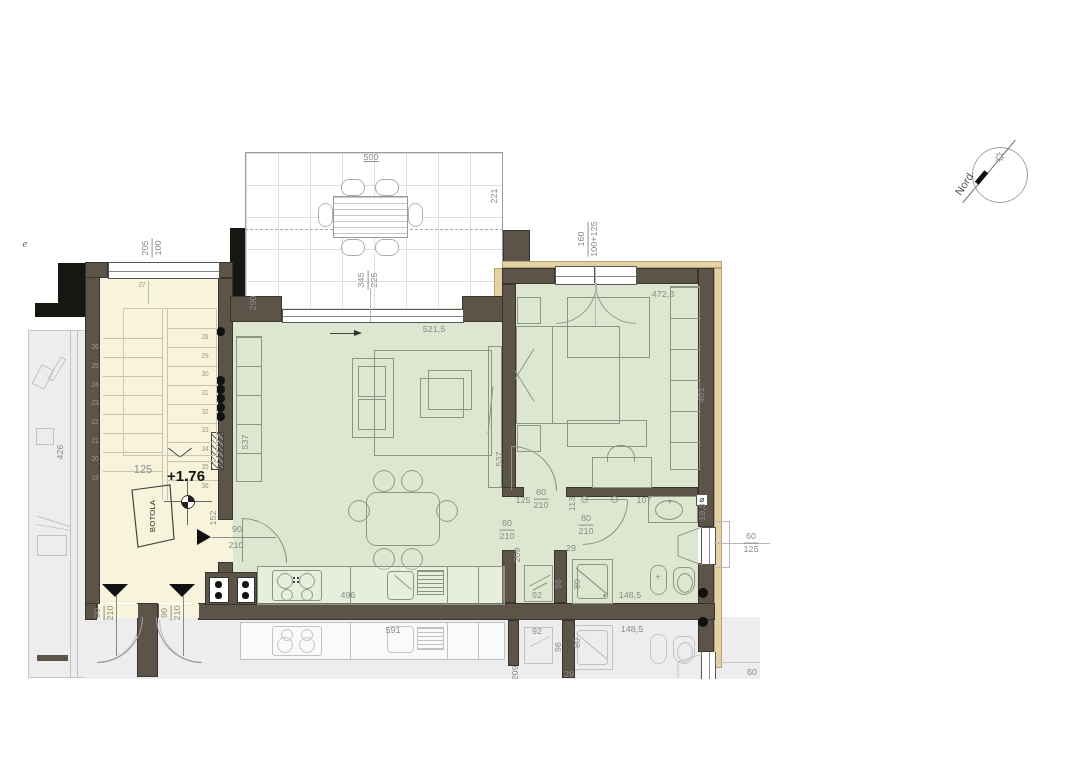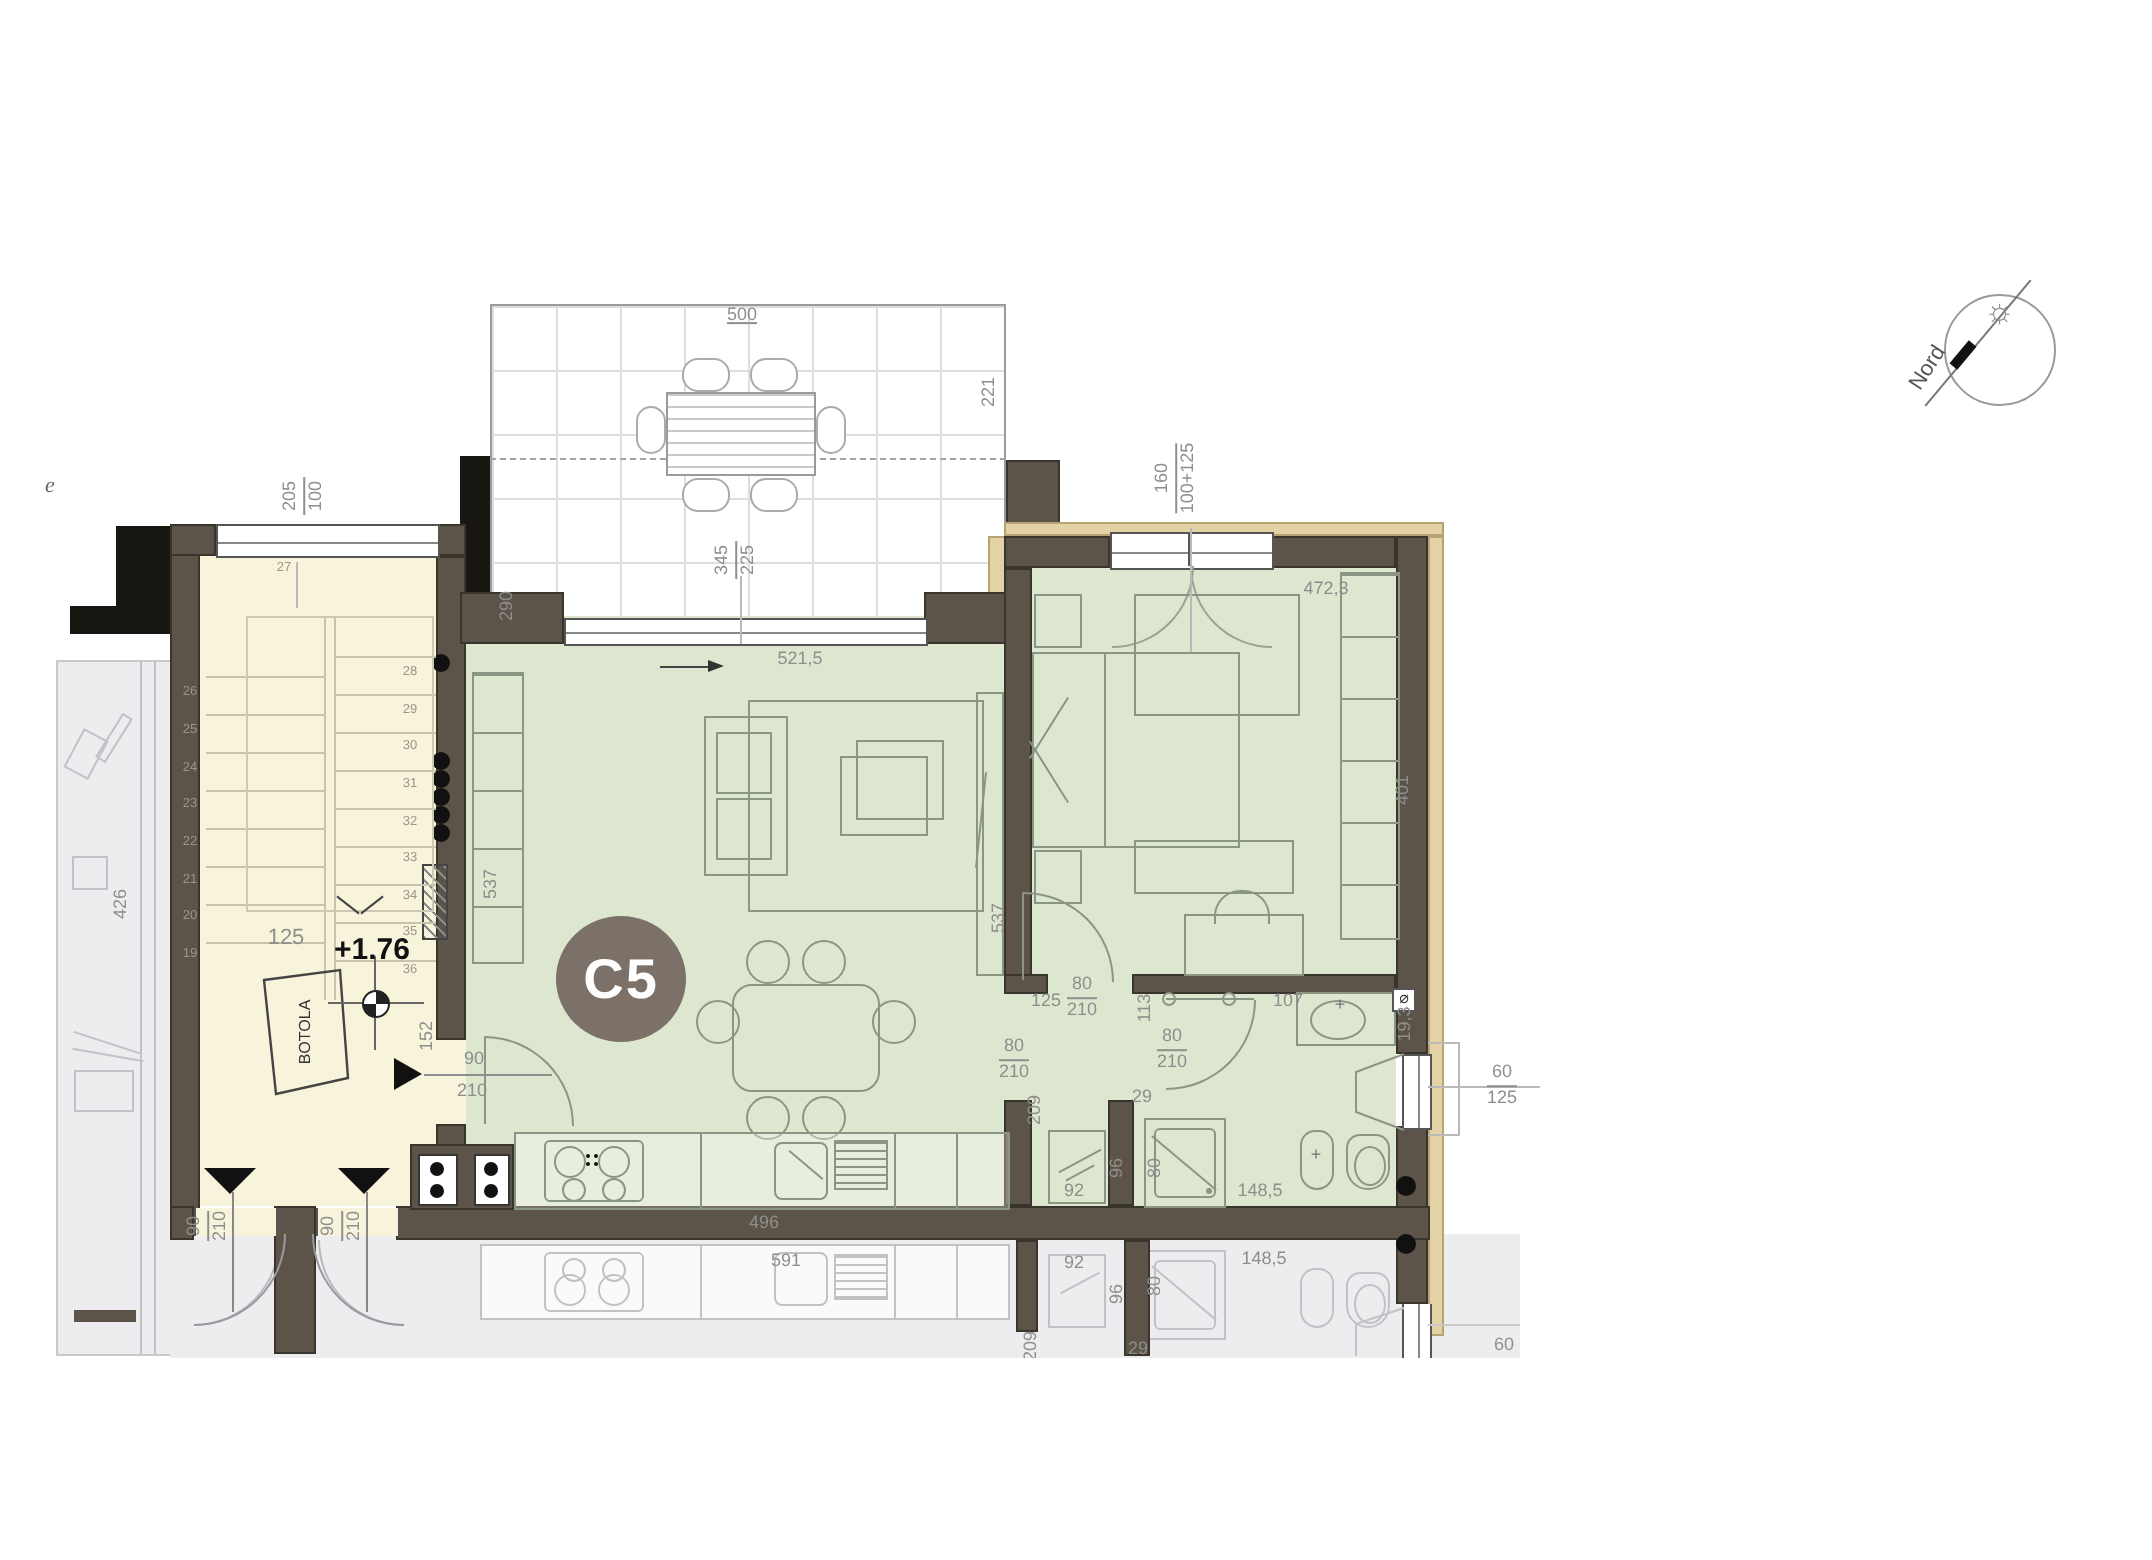--- a/index.html
+++ b/index.html
@@ -326,27 +326,27 @@
   <span class="dim" style="left:143px;top:469px;font-size:11px;">125</span>
   <span class="elev" style="left:186px;top:475px;">+1.76</span>
   <span class="dim rot frac" style="left:104px;top:613px;">
     <span class="num">90</span>
       <span class="den">210</span>
     </span>
   <span class="dim rot frac" style="left:171px;top:613px;">
     <span class="num">90</span>
       <span class="den">210</span>
     </span>
-  <span class="dim" style="left:382px;top:330px;padding-left:36px;">521,5</span>
+  <span class="dim" style="left:416px;top:330px;padding-left:36px;">521,5</span>
   <span class="dim rot" style="left:246px;top:442px;">537</span>
   <span class="dim rot" style="left:500px;top:459px;">537</span>
   <span class="dim rot" style="left:214px;top:518px;">152</span>
   <span class="dim" style="left:237px;top:530px;">90</span>
   <span class="dim" style="left:236px;top:546px;">210</span>
-  <span class="dim" style="left:382px;top:596px;margin-top:16px;">496</span>
+  <span class="dim" style="left:348px;top:596px;">496</span>
   <span class="dim rot frac" style="left:588px;top:239px;">
     <span class="num">160</span>
       <span class="den">100+125</span>
     </span>
   <span class="dim" style="left:663px;top:295px;">472,3</span>
   <span class="dim rot" style="left:702px;top:395px;">401</span>
   <span class="dim" style="left:644px;top:501px;">107</span>
   <span class="dim frac" style="left:541px;top:499px;">
     <span class="num">80</span>
       <span class="den">210</span>
@@ -376,23 +376,20 @@
   <span class="dim" style="left:366px;top:631px;margin-left:27px;">591</span>
   <span class="dim" style="left:537px;top:632px;">92</span>
   <span class="dim rot" style="left:559px;top:647px;">96</span>
   <span class="dim rot" style="left:578px;top:643px;">80</span>
   <span class="dim" style="left:632px;top:630px;">148,5</span>
   <span class="dim rot" style="left:516px;top:673px;">209</span>
   <span class="dim" style="left:569px;top:675px;">29</span>
   <span class="dim" style="left:752px;top:673px;">60</span>
   <span class="dim" style="left:25px;top:243px;font-family:'Liberation Serif',serif;font-style:italic;font-size:11px;color:#666;">e</span>
 
-  <div class="badge" style="left:278px;top:458px;width:65px;height:63px;">
-    <span>C5</span>
-  </div>
 
   <div class="a" style="left:940px;top:130px;width:120px;height:100px;">
     <div class="a" style="left:32px;top:17px;width:56px;height:56px;border:1px solid #9a9a9a;border-radius:50%;"></div>
     <div class="a" style="left:8px;top:41px;width:82px;height:1px;background:#777;transform:rotate(130deg);"></div>
     <div class="a" style="left:34px;top:45px;width:15px;height:5px;background:#111;transform:rotate(130deg);"></div>
     <span class="a" style="left:52px;top:16px;font-size:17px;color:#888;">☼</span>
     <span class="dim" style="left:24px;top:54px;font-size:11px;color:#555;transform:translate(-50%,-50%) rotate(-57deg);">Nord</span>
   </div>
 
   <div class="a" style="left:0;top:679px;width:1076px;height:101px;background:#fff;"></div>

